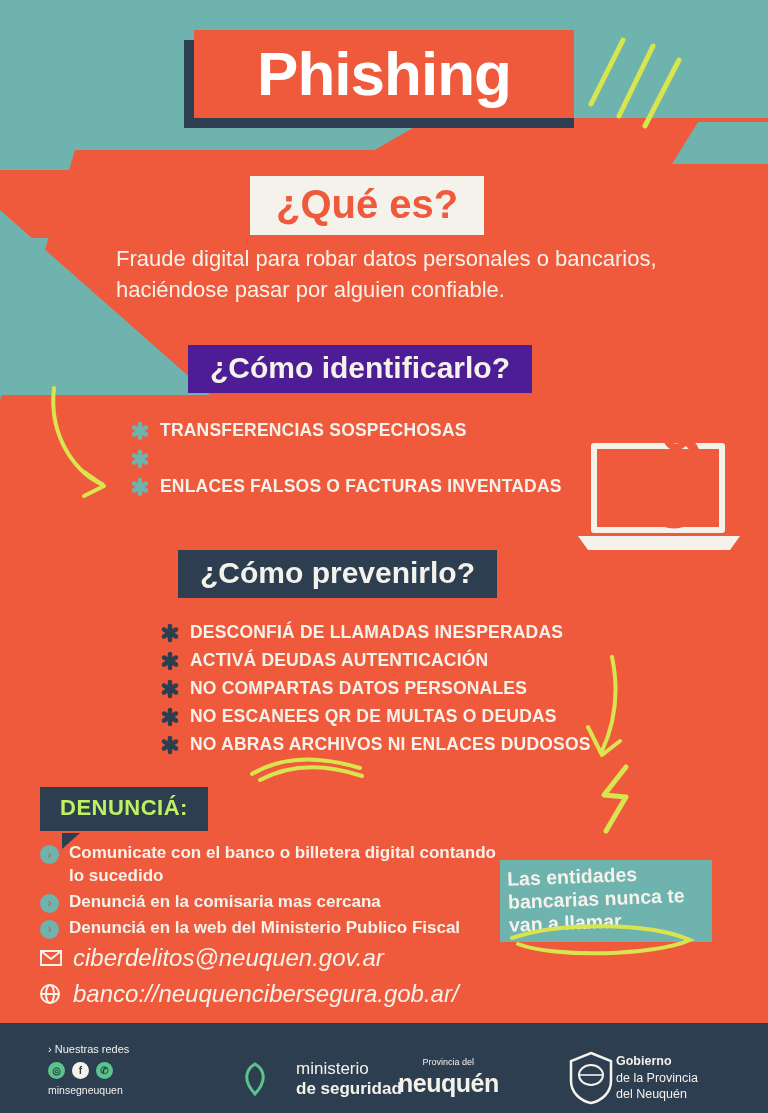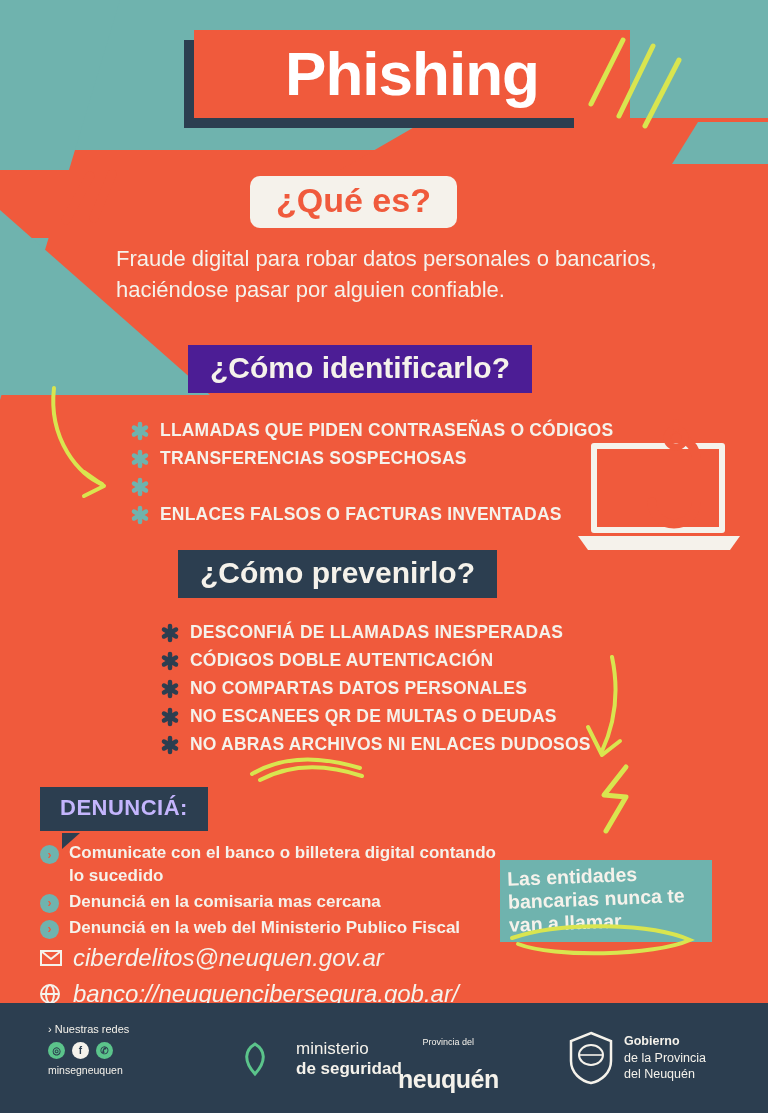--- a/index.html
+++ b/index.html
@@ -52,46 +52,45 @@
     position: absolute; top: 30px; left: 184px;
     width: 390px; height: 98px;
   }
   .title-shadow {
     position: absolute; top: 10px; left: 0;
     width: 390px; height: 88px;
     background: #2C3E50;
   }
   .title-box {
     position: absolute; top: 0; left: 10px;
-    width: 436px; height: 88px;
+    width: 380px; height: 88px;
     background: #F05A3C;
     display: flex; align-items: center; justify-content: center;
   }
   .title-box span {
     color: #fff;
     font-size: 62px;
     font-weight: bold;
     letter-spacing: -1px;
     line-height: 1;
   }
   .title-lines {
     position: absolute; top: 30px; left: 575px;
   }
   .title-lines svg { display: block; }
 
   
   .h-white {
     position: absolute;
     background: #F5F2EB;
     color: #F05A3C;
-    font-size: 34px;
+    font-size: 40px;
     font-weight: bold;
     padding: 6px 26px 9px 26px;
     line-height: 1.1;
-    border-radius: 10px;
   }
   .h-teal {
     position: absolute;
     background: #4c1d95;
     color: #F5F2EB;
     font-size: 30px;
     font-weight: bold;
     padding: 6px 22px 9px 22px;
     line-height: 1.1;
   }
@@ -130,21 +129,21 @@
     font-size: 17.5px;
     font-weight: bold;
     letter-spacing: .2px;
     line-height: 1.15;
   }
 
   
   .denuncia-box {
     position: absolute; top: 787px; left: 40px;
     background: #2C3E50;
-    color: #c4b5fd;
+    color: #bef264;
     font-size: 22px; font-weight: bold;
     padding: 8px 20px 10px 20px;
     letter-spacing: .5px;
   }
   .denuncia-tail {
     position: absolute; top: 833px; left: 62px;
     width: 0; height: 0;
     border-left: 0 solid transparent;
     border-right: 18px solid transparent;
     border-top: 16px solid #2C3E50;
@@ -179,39 +178,39 @@
     line-height: 1.18;
     transform: rotate(-2.2deg);
   }
 
   
   .laptop { position: absolute; top: 418px; left: 572px; }
 
   
   .footer {
     position: absolute; bottom: 0; left: 0;
-    width: 768px; height: 110px;
+    width: 768px; height: 90px;
     background: #2C3E50;
   }
   .footer-redes { position: absolute; top: 20px; left: 48px; color: #F5F2EB; }
   .footer-redes .lbl { font-size: 11px; margin-bottom: 7px; }
   .social { display: flex; gap: 7px; margin-bottom: 5px; }
   .social .s {
     width: 17px; height: 17px; border-radius: 50%;
     display: flex; align-items: center; justify-content: center;
     font-size: 10px; font-weight: bold; color: #2C3E50;
   }
   .handle { font-size: 10.5px; color: #F5F2EB; }
   .logo-min { position: absolute; top: 36px; left: 238px; color: #F5F2EB; display:flex; align-items:center; gap:24px;}
   .logo-min .txt1 { font-size: 17px; line-height: 1.15; }
   .logo-min .txt1 b { font-weight: bold; }
   .logo-prov { position: absolute; top: 34px; left: 398px; color: #F5F2EB; text-align: center; }
-  .logo-prov .small { font-size: 9px; margin-bottom: 18px; }
+  .logo-prov .small { font-size: 9px; margin-bottom: 2px; }
   .logo-prov .big { font-size: 25px; font-weight: bold; letter-spacing: -.5px; }
-  .logo-gob { position: absolute; top: 28px; left: 568px; display: flex; align-items: center; gap: 10px; }
+  .logo-gob { position: absolute; top: 28px; left: 568px; display: flex; align-items: center; gap: 2px; }
   .logo-gob .txt { color: #F5F2EB; font-size: 12.5px; line-height: 1.35; }
   .logo-gob .txt b { font-weight: bold; }
 </style>
 </head>
 <body>
 
 <div class="poster">
 
   <div class="teal-top"></div>
   <div class="teal-left-wedge"></div>
@@ -253,32 +252,20 @@
       <path d="M70 96 L104 30" stroke="#D9E54F" stroke-width="5" stroke-linecap="round"></path>
     </svg>
   </div>
 
   <div class="h-white" style="top:176px;left:250px;">¿Qué es?</div>
   <div class="intro">Fraude digital para robar datos personales o bancarios, haciéndose pasar por alguien confiable.</div>
 
   <div class="h-teal" style="top:345px;left:188px;">¿Cómo identificarlo?</div>
 
   <div class="list" style="top:420px;left:130px;">
-    <div class="row">
-      <span class="bullet">
-        <svg width="20" height="20">
-            <g stroke="#6FB3AE" stroke-width="4.5" stroke-linecap="round">
-              <path d="M10 3 V17"></path>
-              <path d="M4 6.5 L16 13.5"></path>
-              <path d="M4 13.5 L16 6.5"></path>
-            </g>
-          </svg>
-      </span>
-      <span class="txt">LLAMADAS QUE PIDEN CONTRASEÑAS O CÓDIGOS</span>
-    </div>
     <div class="row">
       <span class="bullet">
         <svg width="20" height="20">
             <g stroke="#6FB3AE" stroke-width="4.5" stroke-linecap="round">
               <path d="M10 3 V17"></path>
               <path d="M4 6.5 L16 13.5"></path>
               <path d="M4 13.5 L16 6.5"></path>
             </g>
           </svg>
       </span>
@@ -337,21 +324,21 @@
     <div class="row">
       <span class="bullet">
         <svg width="20" height="20">
             <g stroke="#2C3E50" stroke-width="4.5" stroke-linecap="round">
               <path d="M10 3 V17"></path>
               <path d="M4 6.5 L16 13.5"></path>
               <path d="M4 13.5 L16 6.5"></path>
             </g>
           </svg>
       </span>
-      <span class="txt">CÓDIGOS DOBLE AUTENTICACIÓN</span>
+      <span class="txt">ACTIVÁ DEUDAS AUTENTICACIÓN</span>
     </div>
     <div class="row">
       <span class="bullet">
         <svg width="20" height="20">
             <g stroke="#2C3E50" stroke-width="4.5" stroke-linecap="round">
               <path d="M10 3 V17"></path>
               <path d="M4 6.5 L16 13.5"></path>
               <path d="M4 13.5 L16 6.5"></path>
             </g>
           </svg>

